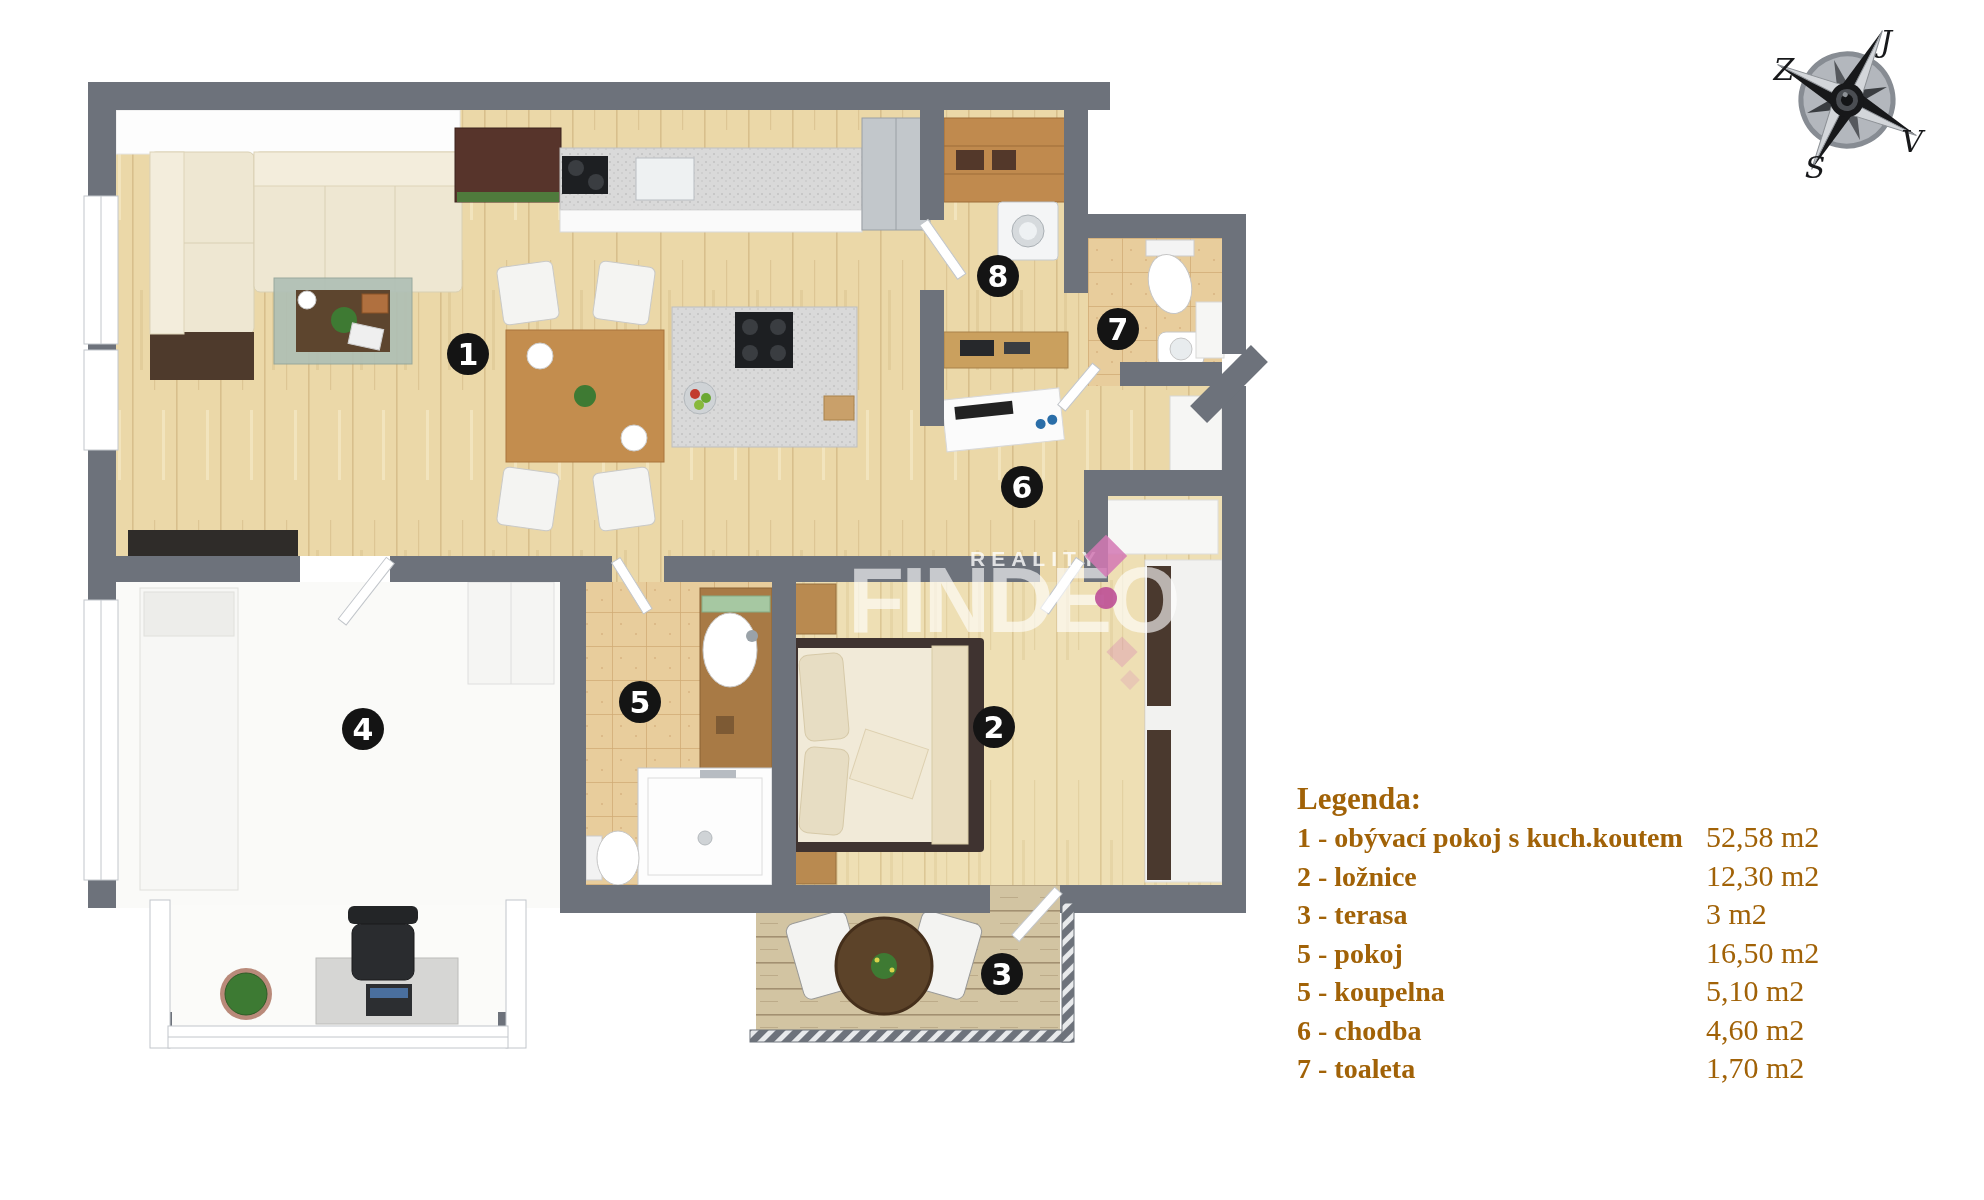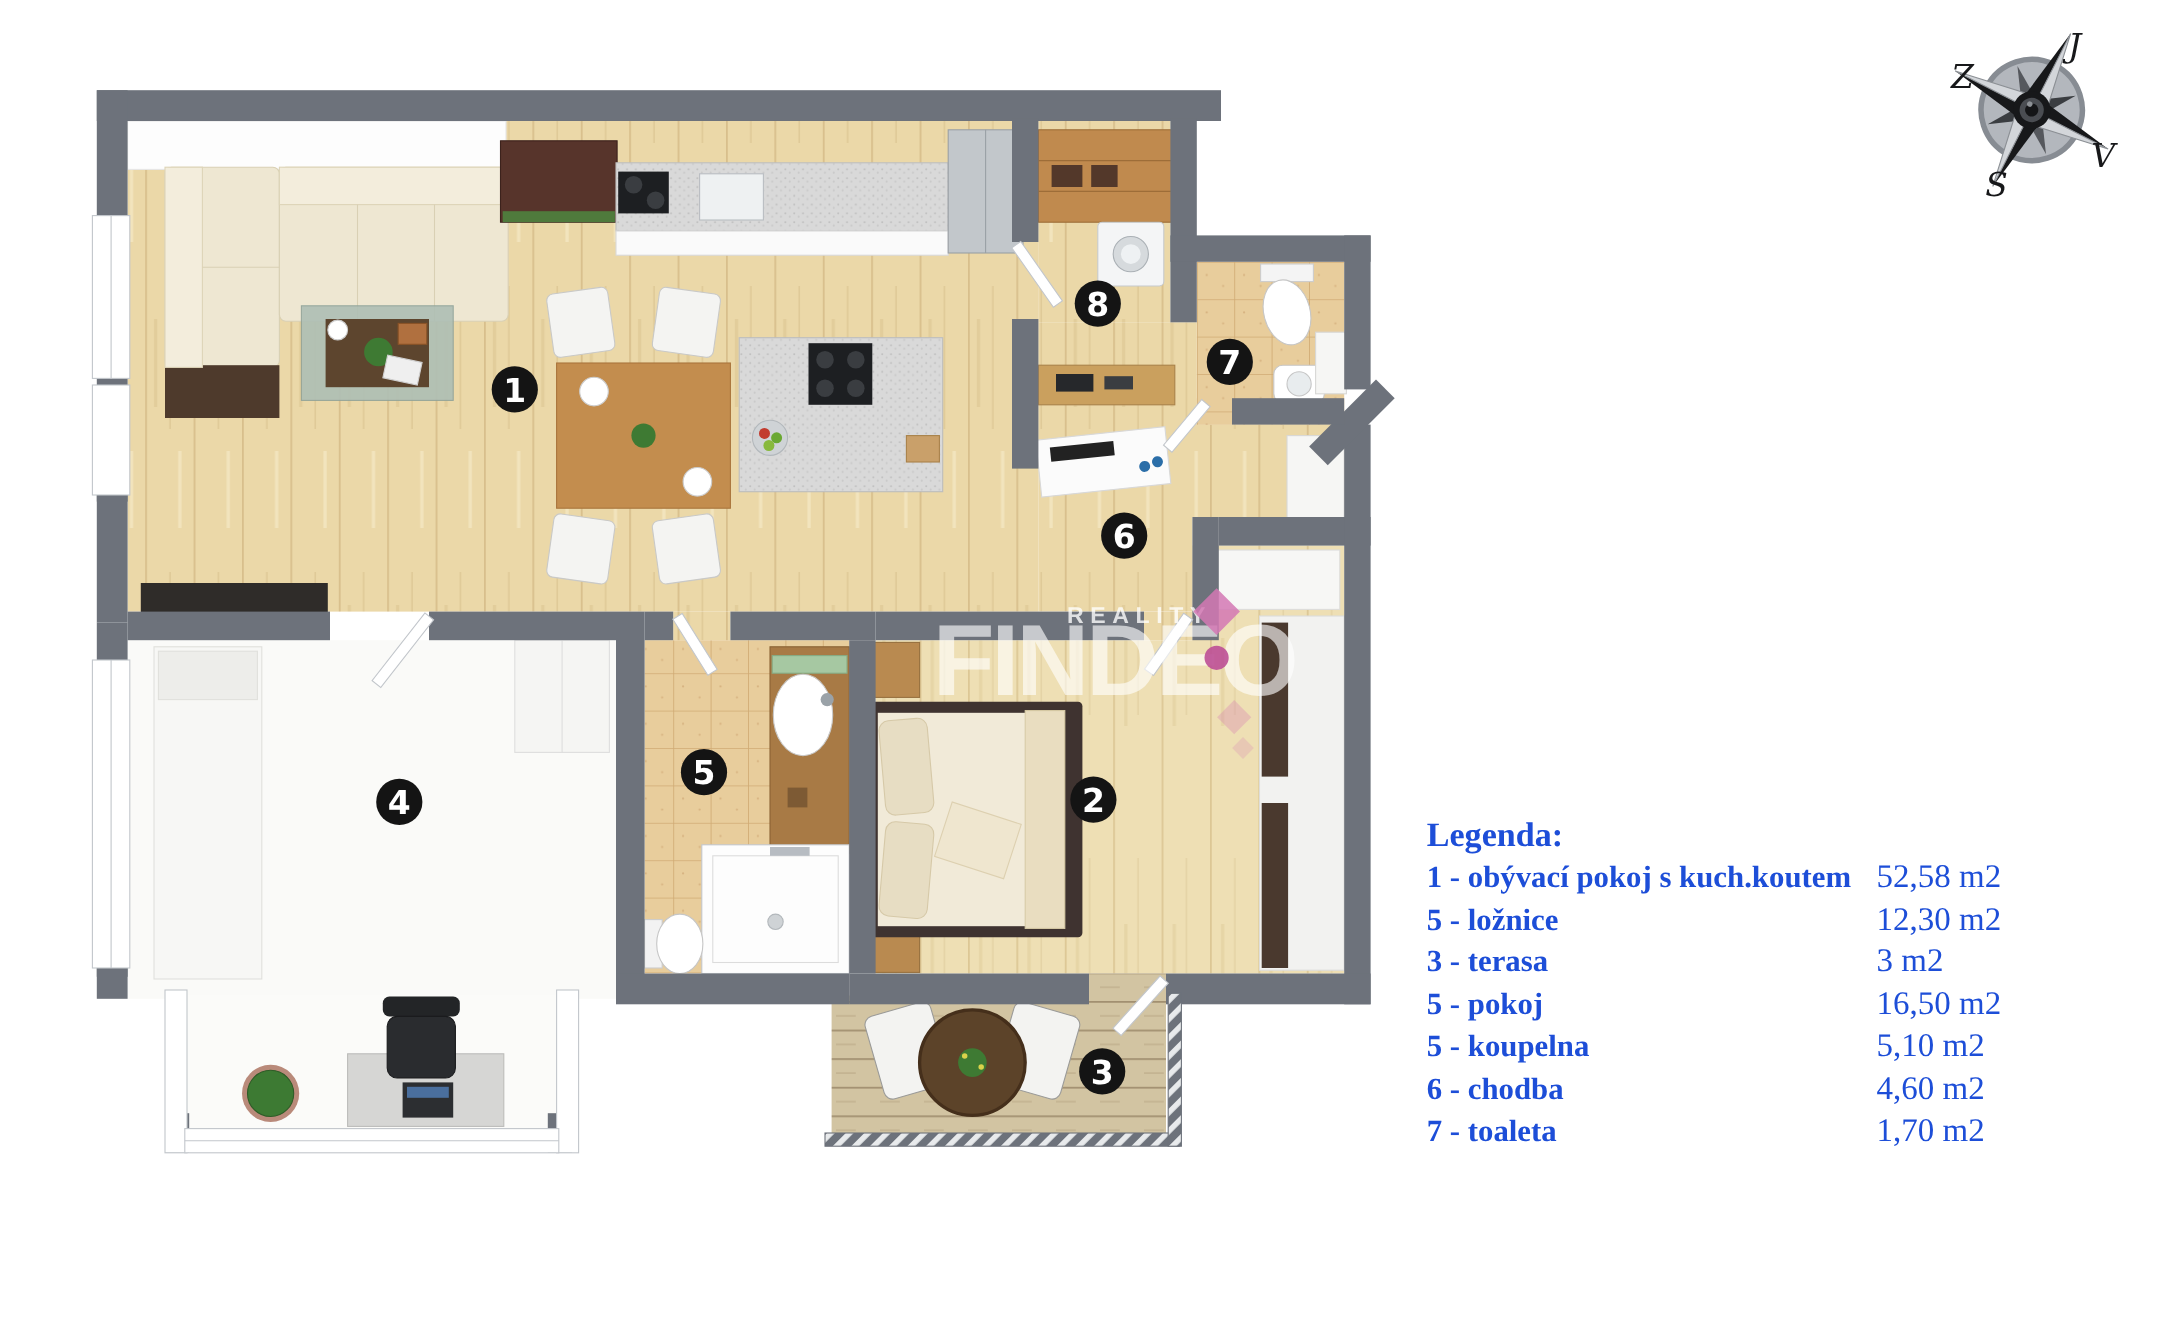--- a/index.html
+++ b/index.html
@@ -1,20 +1,20 @@
 <!DOCTYPE html>
 <html><head>
 <meta charset="utf-8">
 <style>
   html,body{margin:0;padding:0;background:#ffffff;}
   .stage{position:relative;width:1984px;height:1200px;background:#fff;overflow:hidden;
          font-family:"Liberation Serif", serif;}
   .plan-svg{position:absolute;left:0;top:0;}
   
-  .legend{position:absolute;left:1297px;top:740px;width:660px;color:#1d4ed8;}
+  .legend{position:absolute;left:1297px;top:780px;width:660px;color:#a16207;}
   .legend-title{font-weight:bold;font-size:31px;line-height:38px;}
   .legend-row{display:flex;align-items:baseline;line-height:37.5px;}
   .legend-name{font-weight:bold;font-size:28px;width:409px;white-space:nowrap;overflow:visible;}
   .legend-area{font-weight:normal;font-size:30px;white-space:nowrap;}
   
   .badge-num{font-family:"DejaVu Sans",sans-serif;font-weight:bold;font-size:30px;fill:#ffffff;}
   .wm-brand{font-family:"Liberation Sans",sans-serif;font-weight:bold;font-size:92px;
             letter-spacing:-3px;fill:rgba(255,255,255,0.62);}
   .wm-tag{font-family:"Liberation Sans",sans-serif;font-weight:bold;font-size:21px;
           letter-spacing:6px;fill:rgba(255,255,255,0.78);}
@@ -372,21 +372,21 @@
   </g>
 </svg>
 
   <div class="legend">
     <div class="legend-title">Legenda:</div>
     <div class="legend-row">
       <span class="legend-name">1 - obývací pokoj s kuch.koutem</span>
       <span class="legend-area">52,58 m2</span>
     </div>
     <div class="legend-row">
-      <span class="legend-name">5 - ložnice</span>
+      <span class="legend-name">2 - ložnice</span>
       <span class="legend-area">12,30 m2</span>
     </div>
     <div class="legend-row">
       <span class="legend-name">3 - terasa</span>
       <span class="legend-area">3 m2</span>
     </div>
     <div class="legend-row">
       <span class="legend-name">5 - pokoj</span>
       <span class="legend-area">16,50 m2</span>
     </div>

